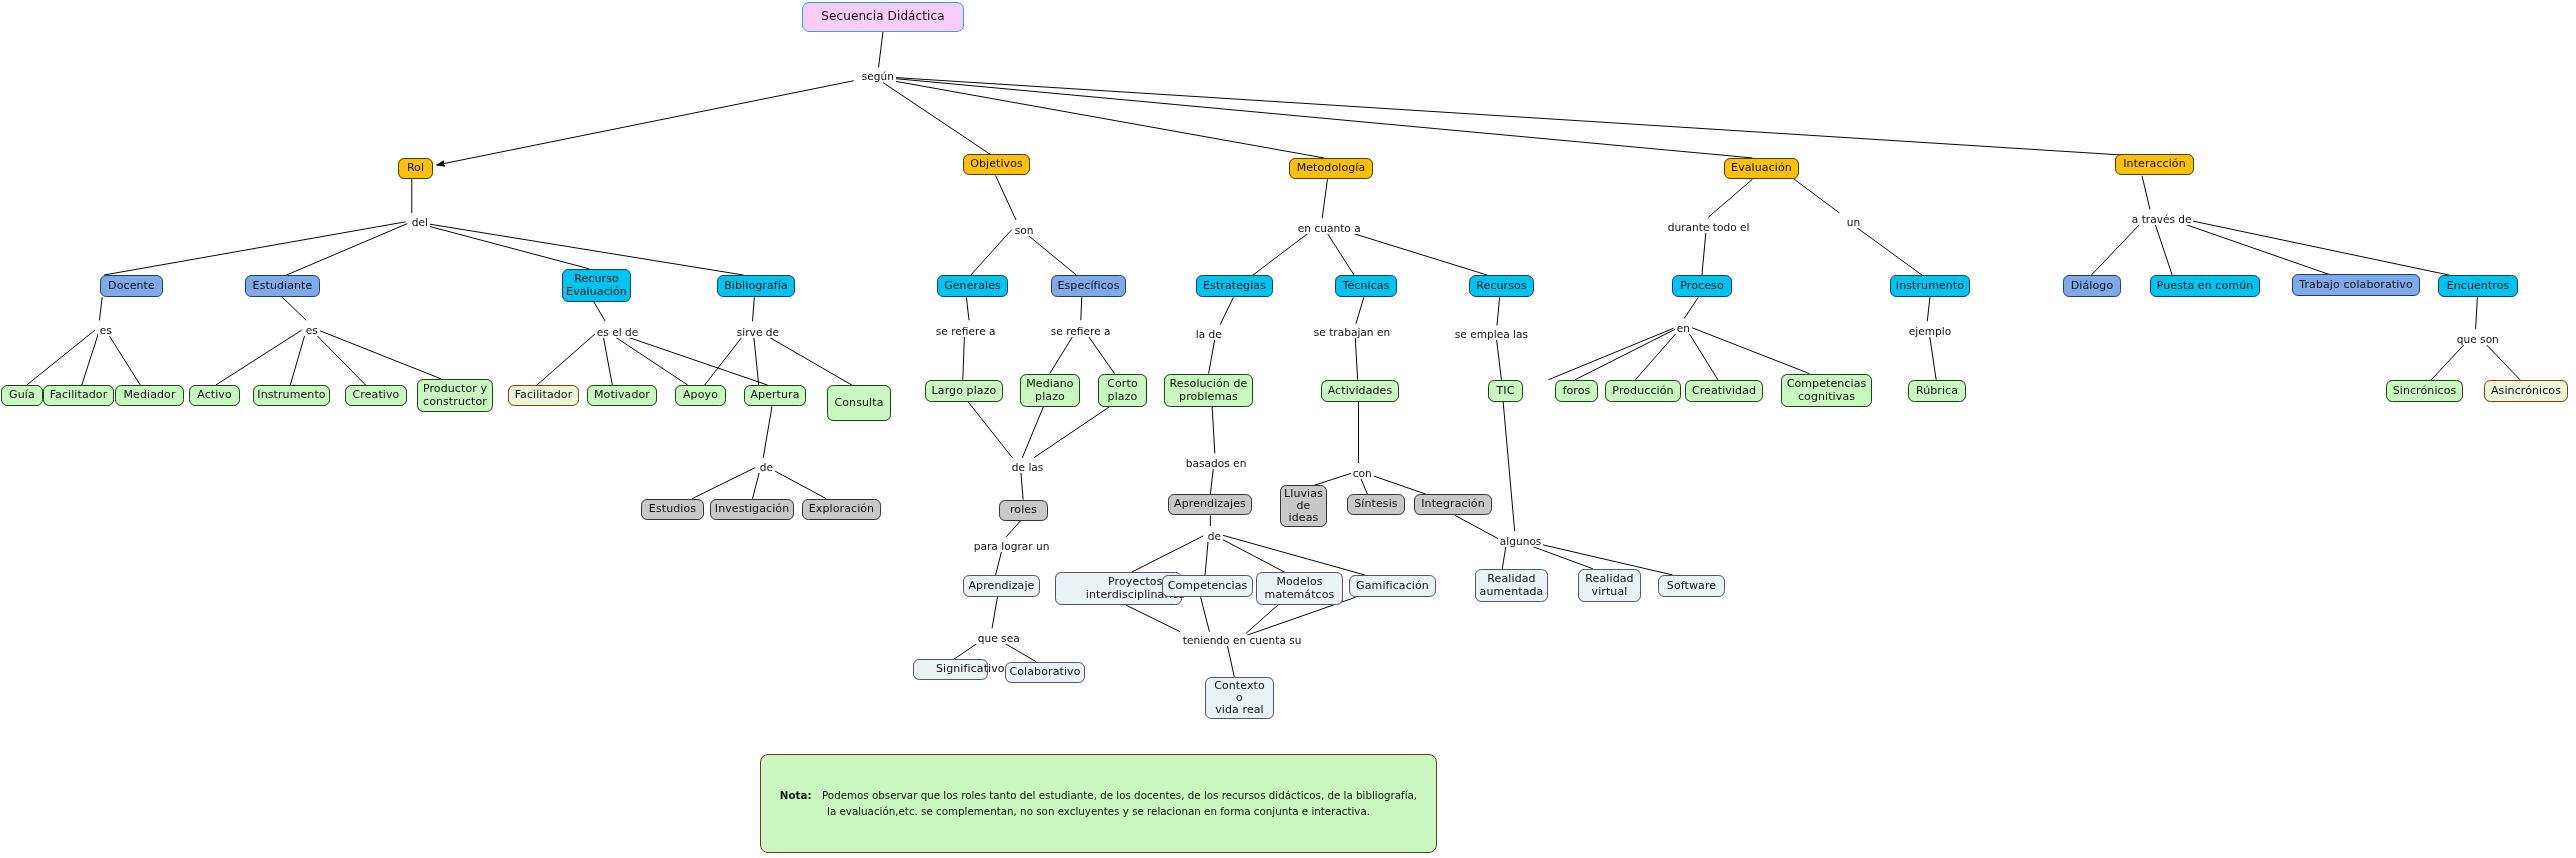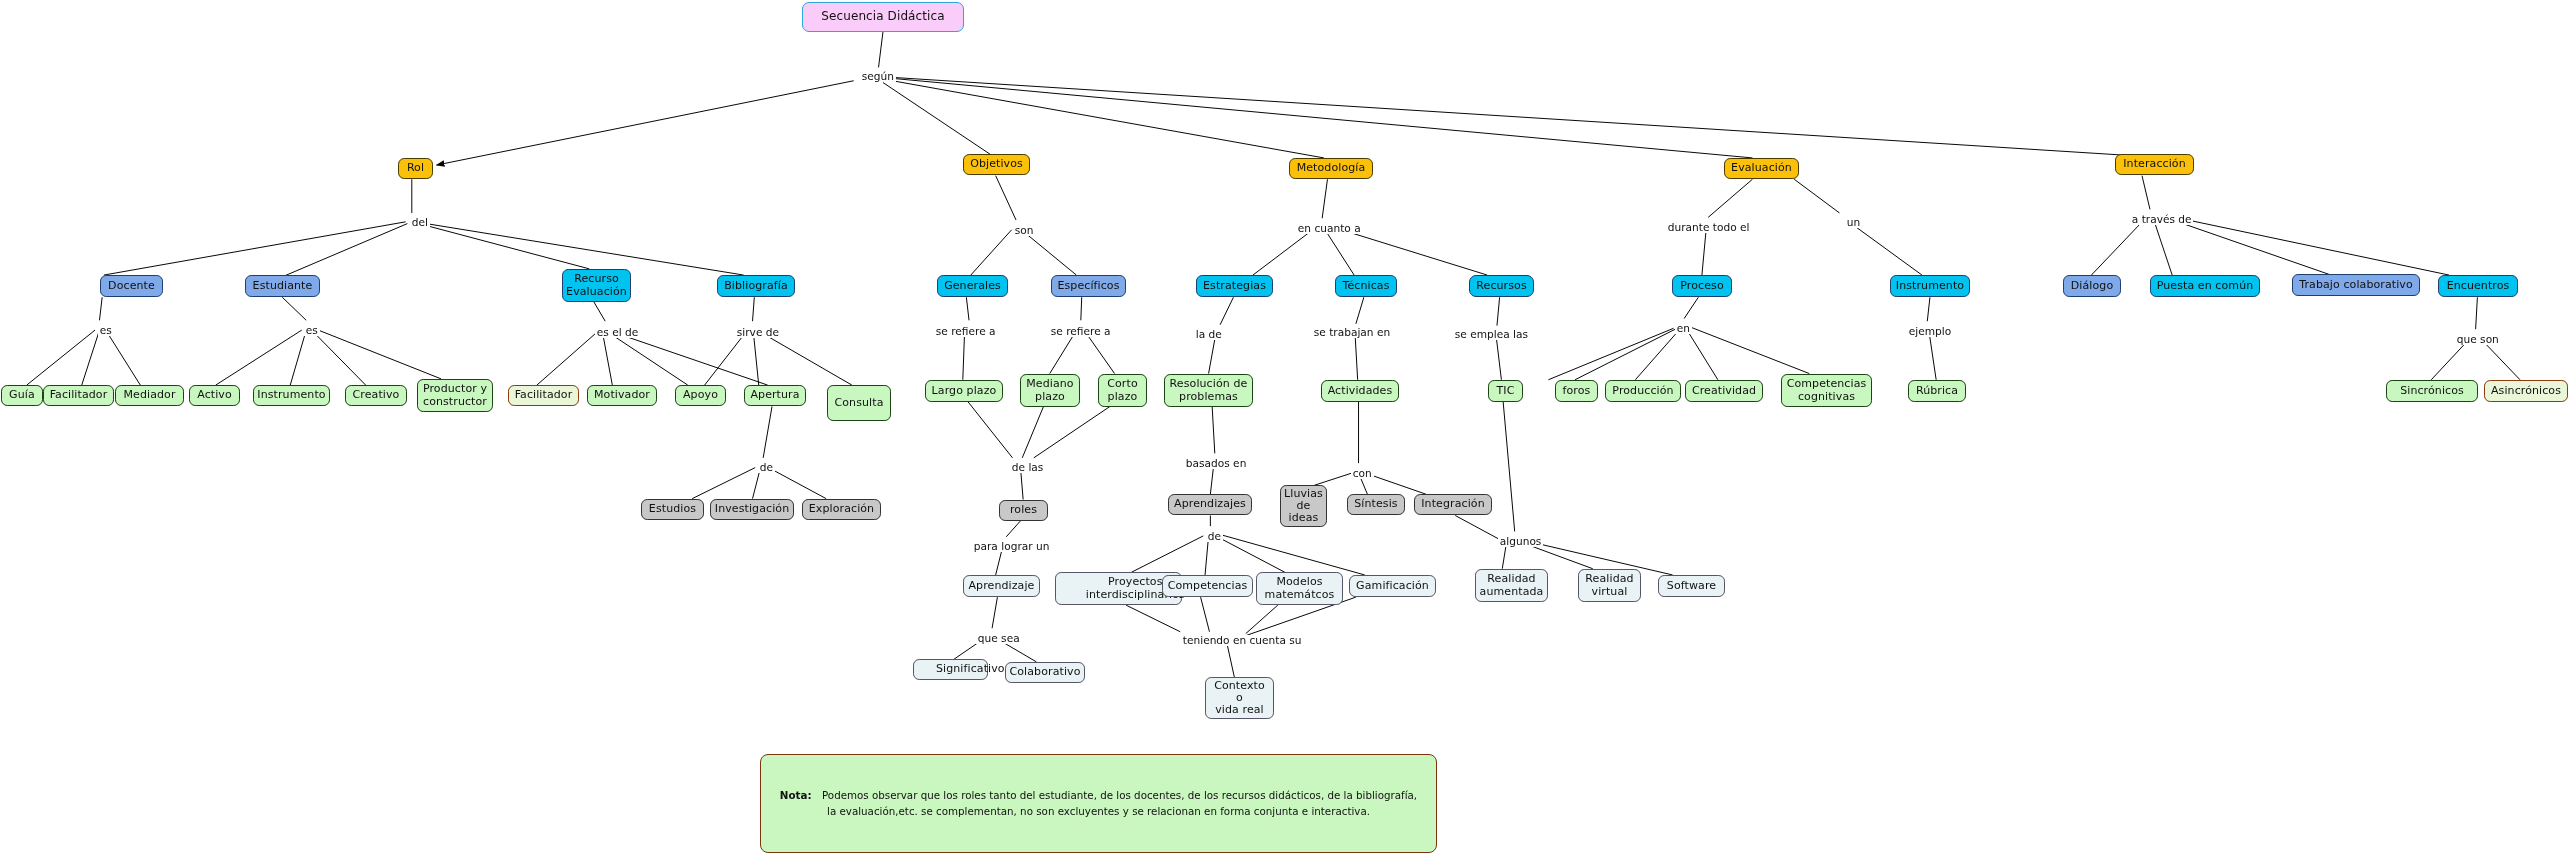--- a/index.html
+++ b/index.html
@@ -236,21 +236,21 @@
       <div class="node n-green" style="left: 1555px; top: 380px; width: 43px; height: 22px;">foros</div>
       <div class="node n-green" style="left: 1605px; top: 380px; width: 76px; height: 22px;">Producción</div>
       <div class="node n-green" style="left: 1685px; top: 380px; width: 78px; height: 22px;">Creatividad</div>
       <div class="node n-green" style="left: 1781px; top: 374px; width: 91px; height: 33px;">Competencias
 cognitivas</div>
       <div class="node n-green" style="left: 1908px; top: 380px; width: 58px; height: 22px;">Rúbrica</div>
       <div class="node n-blue" style="left: 2063px; top: 275px; width: 58px; height: 22px;">Diálogo</div>
       <div class="node n-cyan" style="left: 2150px; top: 275px; width: 110px; height: 22px;">Puesta en común</div>
       <div class="node n-blue" style="left: 2292px; top: 274px; width: 128px; height: 22px; border-radius: 6px;">Trabajo colaborativo</div>
       <div class="node n-cyan" style="left: 2438px; top: 275px; width: 80px; height: 22px;">Encuentros</div>
-      <div class="node n-green" style="left: 2386px; top: 380px; width: 92px; height: 22px;">Sincrónicos</div>
+      <div class="node n-green" style="left: 2386px; top: 380px; width: 77px; height: 22px;">Sincrónicos</div>
       <div class="node n-green-hl" style="left: 2484px; top: 380px; width: 84px; height: 22px;">Asincrónicos</div>
     </div>
   <div id="label-layer">
       <div class="lbl" style="left: 860px; top: 71px;">según</div>
       <div class="lbl" style="left: 410px; top: 217px;">del</div>
       <div class="lbl" style="left: 98px; top: 325px;">es</div>
       <div class="lbl" style="left: 304px; top: 325px;">es</div>
       <div class="lbl" style="left: 595px; top: 327px;">es el de</div>
       <div class="lbl" style="left: 735px; top: 327px;">sirve de</div>
       <div class="lbl" style="left: 758px; top: 462px;">de</div>

